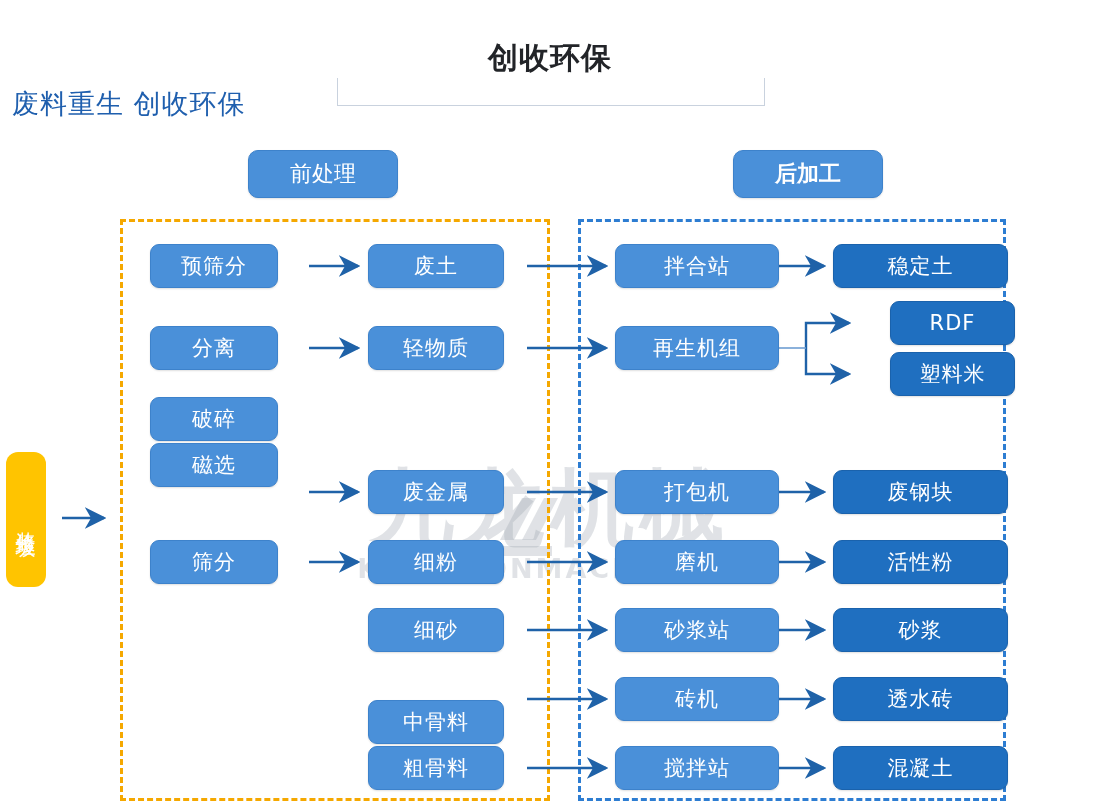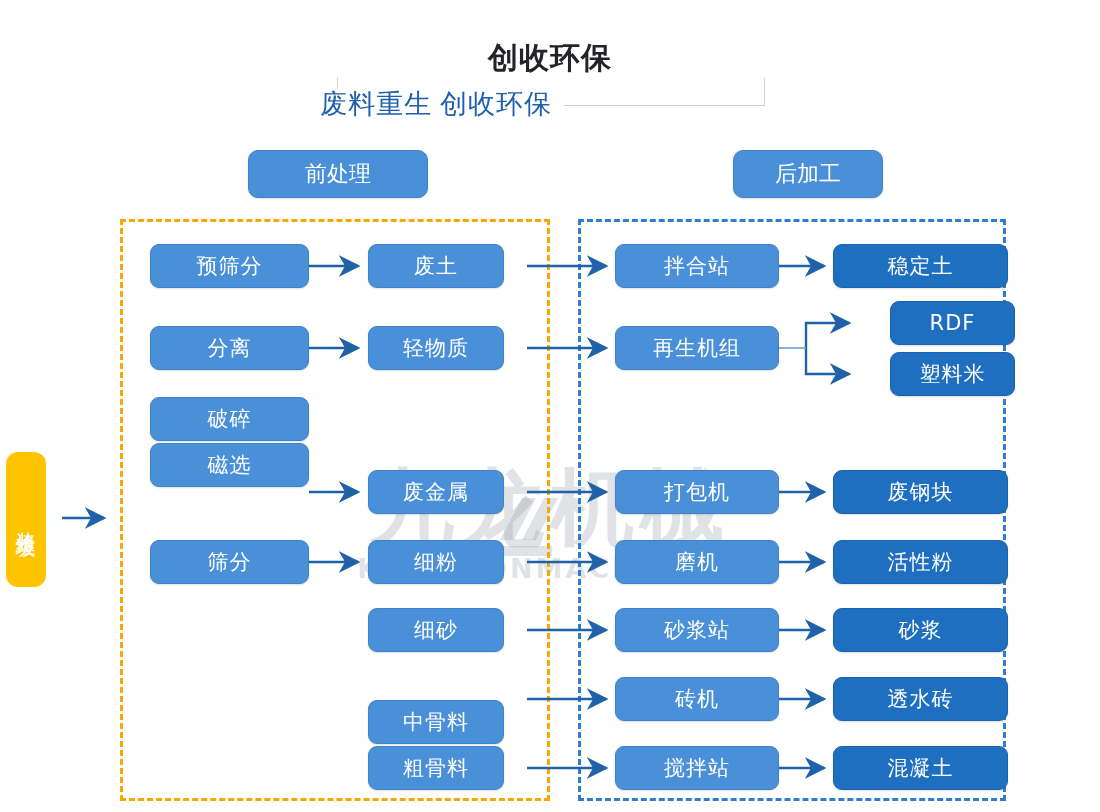--- a/index.html
+++ b/index.html
@@ -11,60 +11,60 @@
   #stage{position:relative;width:1100px;height:812px;}
 
   
   .hdr-rule{position:absolute;left:0;top:77px;width:1100px;height:1px;background:#d7dde5;}
   .hdr-box{position:absolute;left:337px;top:52px;width:428px;height:54px;
            border:1px solid #c9d2de;box-sizing:border-box;background:transparent;}
   .hdr-title{position:absolute;left:0;top:38px;width:1100px;text-align:center;
              font-size:30px;font-weight:bold;color:#222428;letter-spacing:1px;
              line-height:40px;background:#fff;}
   .hdr-title span{background:#fff;padding:0 14px;}
-  .hdr-sub{position:absolute;left:0;top:86px;width:872px;text-align:center;
-           font-size:27px;color:#1f5fae;line-height:36px;letter-spacing:1px;font-family:Liberation Serif, serif;}
+  .hdr-sub{position:absolute;left:0;top:86px;width:872px;
+           font-size:27px;color:#1f5fae;line-height:36px;letter-spacing:1px;}
   .hdr-sub span{background:#fff;padding:0 12px;}
 
   
   .wm{position:absolute;left:0;top:462px;width:1100px;text-align:center;
       pointer-events:none;user-select:none;}
   .wm-cn{font-size:84px;font-weight:bold;color:#9aa3ad;opacity:.30;
          letter-spacing:6px;line-height:92px;}
   .wm-en{font-size:27px;font-weight:bold;color:#9aa3ad;opacity:.30;
          letter-spacing:3px;line-height:30px;}
   .wm-mark{position:absolute;left:492px;top:486px;width:74px;height:78px;opacity:.30;}
 
   
   .zone{position:absolute;box-sizing:border-box;border-style:dashed;border-width:3px;background:transparent;}
   .zone-pre{left:120px;top:219px;width:430px;height:582px;border-color:#f5a800;}
   .zone-post{left:578px;top:219px;width:428px;height:582px;border-color:#2d7dd2;}
 
   
   .tag{position:absolute;height:48px;border-radius:10px;background:#4a90d9;
        color:#fff;font-size:22px;display:flex;align-items:center;justify-content:center;
        box-shadow:0 1px 2px rgba(0,0,0,.12);border:1px solid #3d82cb;box-sizing:border-box;}
-  .tag-pre{left:248px;top:150px;width:180px;}
-  .tag-post{left:733px;top:150px;width:150px;}
+  .tag-pre{left:248px;top:150px;width:150px;}
+  .tag-post{left:733px;top:150px;width:150px;font-weight:bold;}
 
   
   .entry{position:absolute;left:6px;top:452px;width:40px;height:135px;
          background:#ffc400;border-radius:12px;color:#fff;font-size:20px;
          line-height:30px;display:flex;align-items:center;justify-content:center;
          text-align:center;writing-mode:vertical-rl;letter-spacing:2px;}
 
   
   .node{position:absolute;height:44px;border-radius:9px;display:flex;
         align-items:center;justify-content:center;color:#fff;font-size:21px;
         box-sizing:border-box;letter-spacing:1px;}
   .node.light{background:#4a90d9;border:1px solid #3d82cb;
               box-shadow:0 1px 2px rgba(0,0,0,.13);}
   .node.dark{background:#1f6fc0;border:1px solid #1a62ac;
              box-shadow:0 1px 2px rgba(0,0,0,.13);}
-  .c1{left:150px;width:159px;}
+  .c1{left:150px;width:128px;}
   .c2{left:368px;width:136px;}
   .c3{left:615px;width:164px;}
   .c4{left:833px;width:175px;text-align:center;}
   .c4b{left:858px;width:125px;margin-left:32px;}
 
   
   #wires{position:absolute;left:0;top:0;width:1100px;height:812px;pointer-events:none;}
 </style>
 </head>
 <body>

